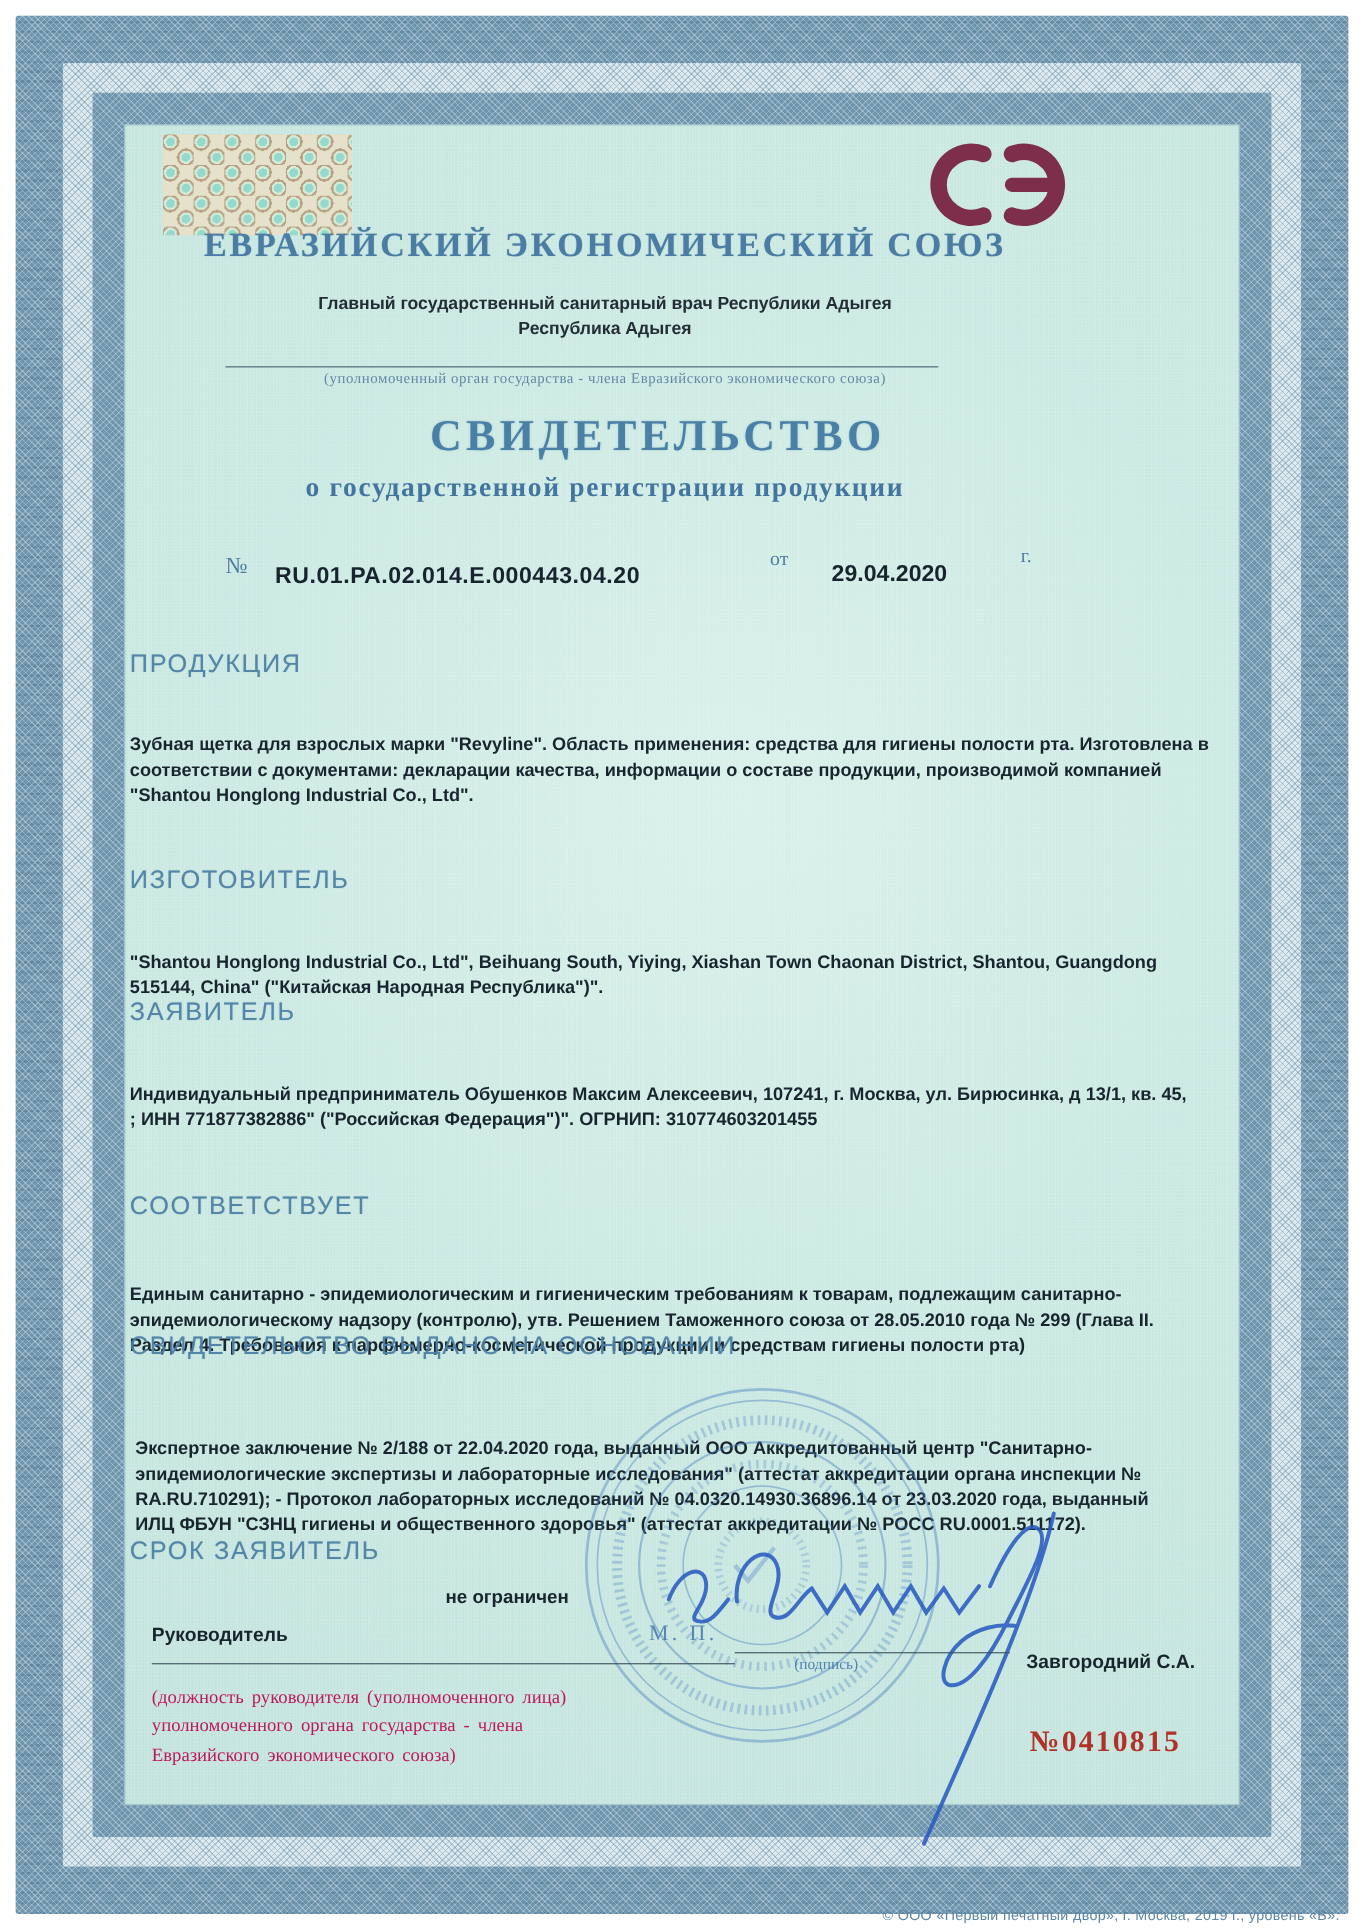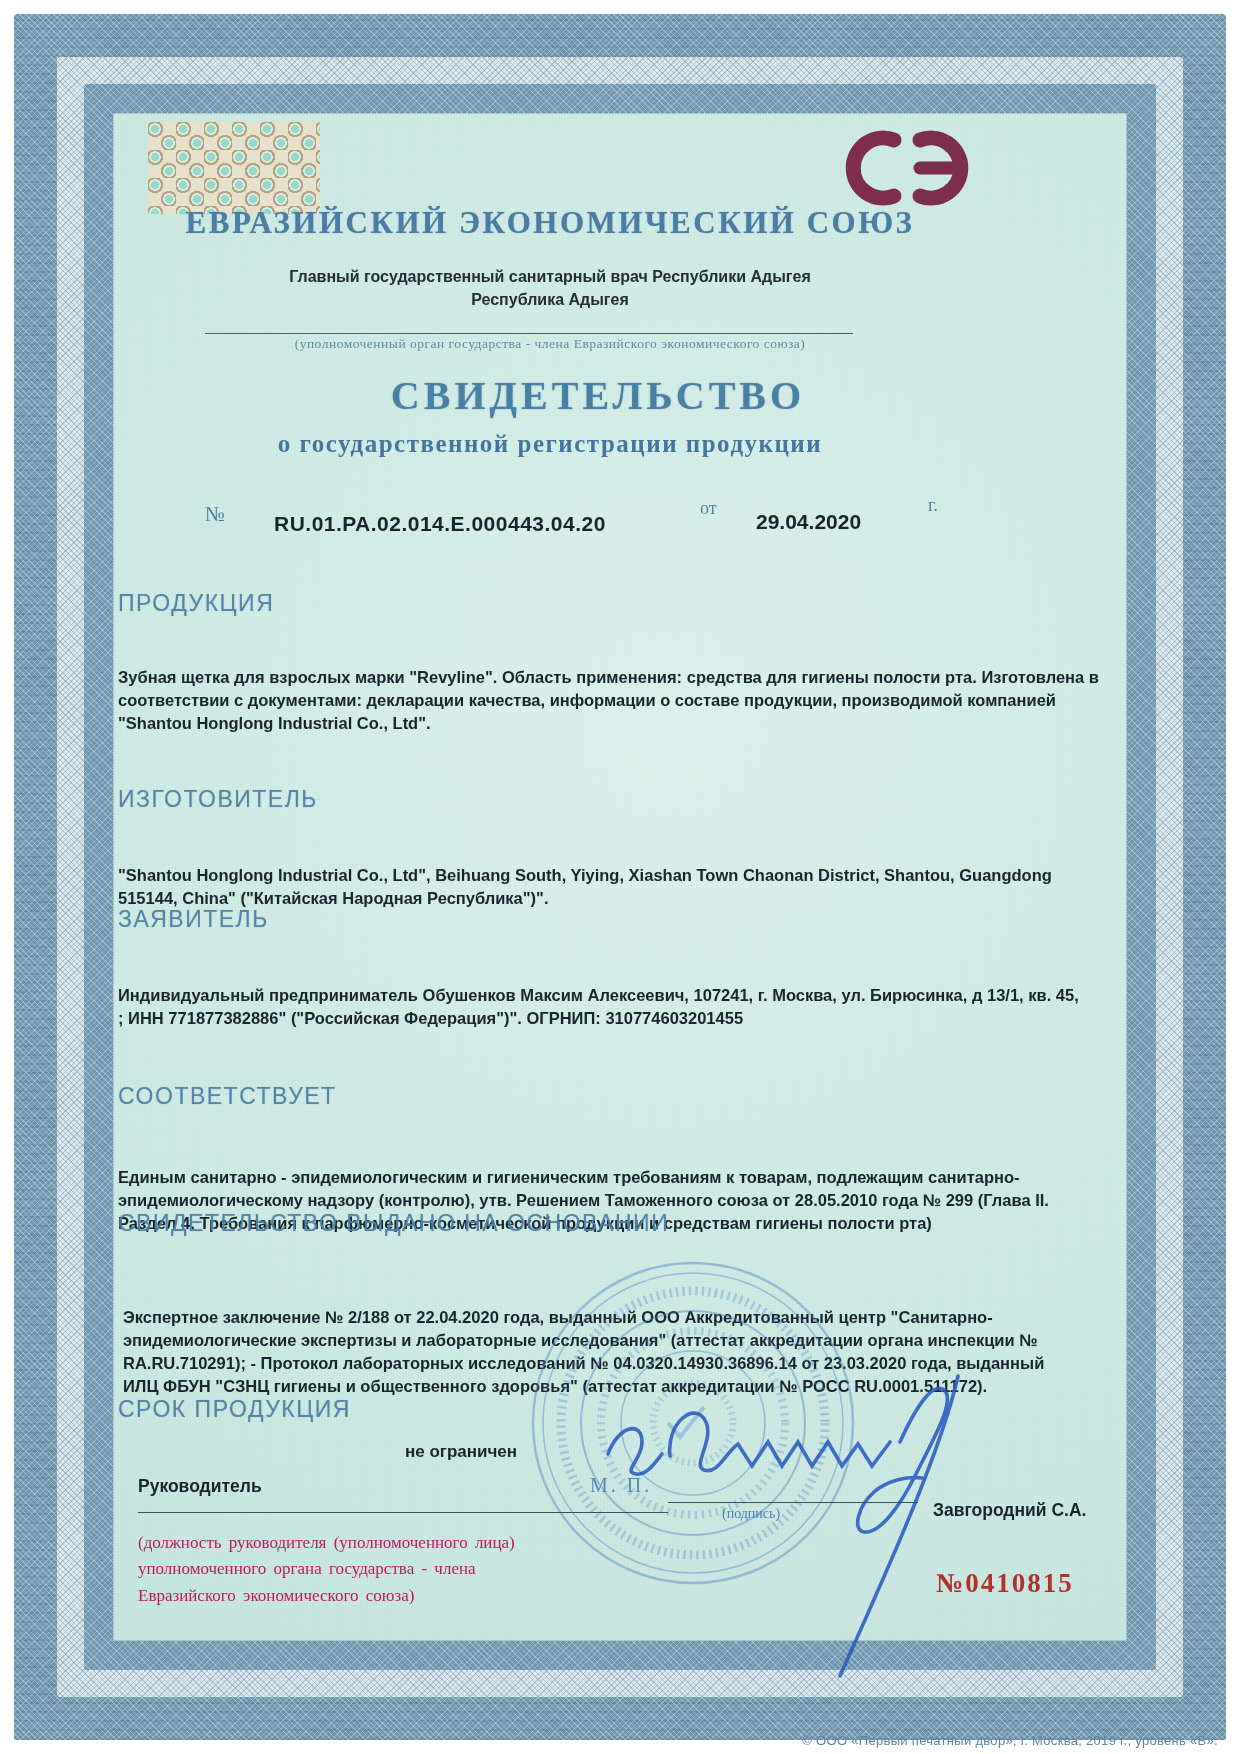--- a/index.html
+++ b/index.html
@@ -73,21 +73,21 @@
     padding-left:48px;
   }
   .doc-subtitle{
     top:430px; font-family:"Liberation Serif", serif; font-weight:bold;
     font-size:25px; letter-spacing:1.5px; color:#44759e;
   }
 
   
   .lbl-serif{ font-family:"Liberation Serif", serif; color:#4f7ea2; }
   .no-label{ left:205px; top:502px; font-size:21px; }
-  .cert-number{ left:250px; top:512px; font-size:21px; font-weight:600; color:#17242e; letter-spacing:.5px;margin-left:24px;}
+  .cert-number{ left:250px; top:512px; font-size:21px; font-weight:600; color:#17242e; letter-spacing:.5px;}
   .of-label{ left:700px; top:498px; font-size:18px; }
   .cert-date{ left:756px; top:510px; font-size:21px; font-weight:600; color:#17242e;}
   .year-label{ left:928px; top:495px; font-size:18px; }
 
   
   .sec-heading{
     font-family:Liberation Sans, sans-serif; font-size:23px; letter-spacing:1.5px;
     color:rgba(77,128,165,.92); text-shadow:0 0 1px rgba(77,128,165,.4);
   }
   .sec-body{
@@ -173,21 +173,21 @@
 
 <div class="abs sec-heading h-applicant">ЗАЯВИТЕЛЬ</div>
 <div class="abs sec-body b-applicant">Индивидуальный предприниматель Обушенков Максим Алексеевич, 107241, г. Москва, ул. Бирюсинка, д 13/1, кв. 45, ; ИНН 771877382886" ("Российская Федерация")". ОГРНИП: 310774603201455</div>
 
 <div class="abs sec-heading h-conforms">СООТВЕТСТВУЕТ</div>
 <div class="abs sec-body b-conforms">Единым санитарно - эпидемиологическим и гигиеническим требованиям к товарам, подлежащим санитарно-эпидемиологическому надзору (контролю), утв. Решением Таможенного союза от 28.05.2010 года № 299 (Глава II. Раздел 4. Требования к парфюмерно-косметической продукции и средствам гигиены полости рта)</div>
 
 <div class="abs sec-heading h-basis">СВИДЕТЕЛЬСТВО ВЫДАНО НА ОСНОВАНИИ</div>
 <div class="abs sec-body b-basis">Экспертное заключение № 2/188 от 22.04.2020 года, выданный ООО Аккредитованный центр "Санитарно-эпидемиологические экспертизы и лабораторные исследования" (аттестат аккредитации органа инспекции № RA.RU.710291); - Протокол лабораторных исследований № 04.0320.14930.36896.14 от 23.03.2020 года, выданный ИЛЦ ФБУН "СЗНЦ гигиены и общественного здоровья" (аттестат аккредитации № РОСС RU.0001.511172).</div>
 
-<div class="abs sec-heading h-validity">СРОК ПРОДУКЦИЯ</div>
+<div class="abs sec-heading h-validity">СРОК ЗАЯВИТЕЛЬ</div>
 <div class="abs v-validity">не ограничен</div>
 
 <div class="abs stamp">
   <svg width="350" height="350" viewBox="0 0 350 350">
     <g fill="none" stroke="#4a7ec2" stroke-opacity="0.5">
       <circle cx="175" cy="175" r="160" stroke-width="2.5"></circle>
       <circle cx="175" cy="175" r="150" stroke-width="1.5"></circle>
       <circle cx="175" cy="175" r="112" stroke-width="2"></circle>
       <circle cx="175" cy="175" r="72" stroke-width="1.5"></circle>
       <circle cx="175" cy="175" r="132" stroke-width="9" stroke-dasharray="2.5 4" stroke-opacity="0.38"></circle>

